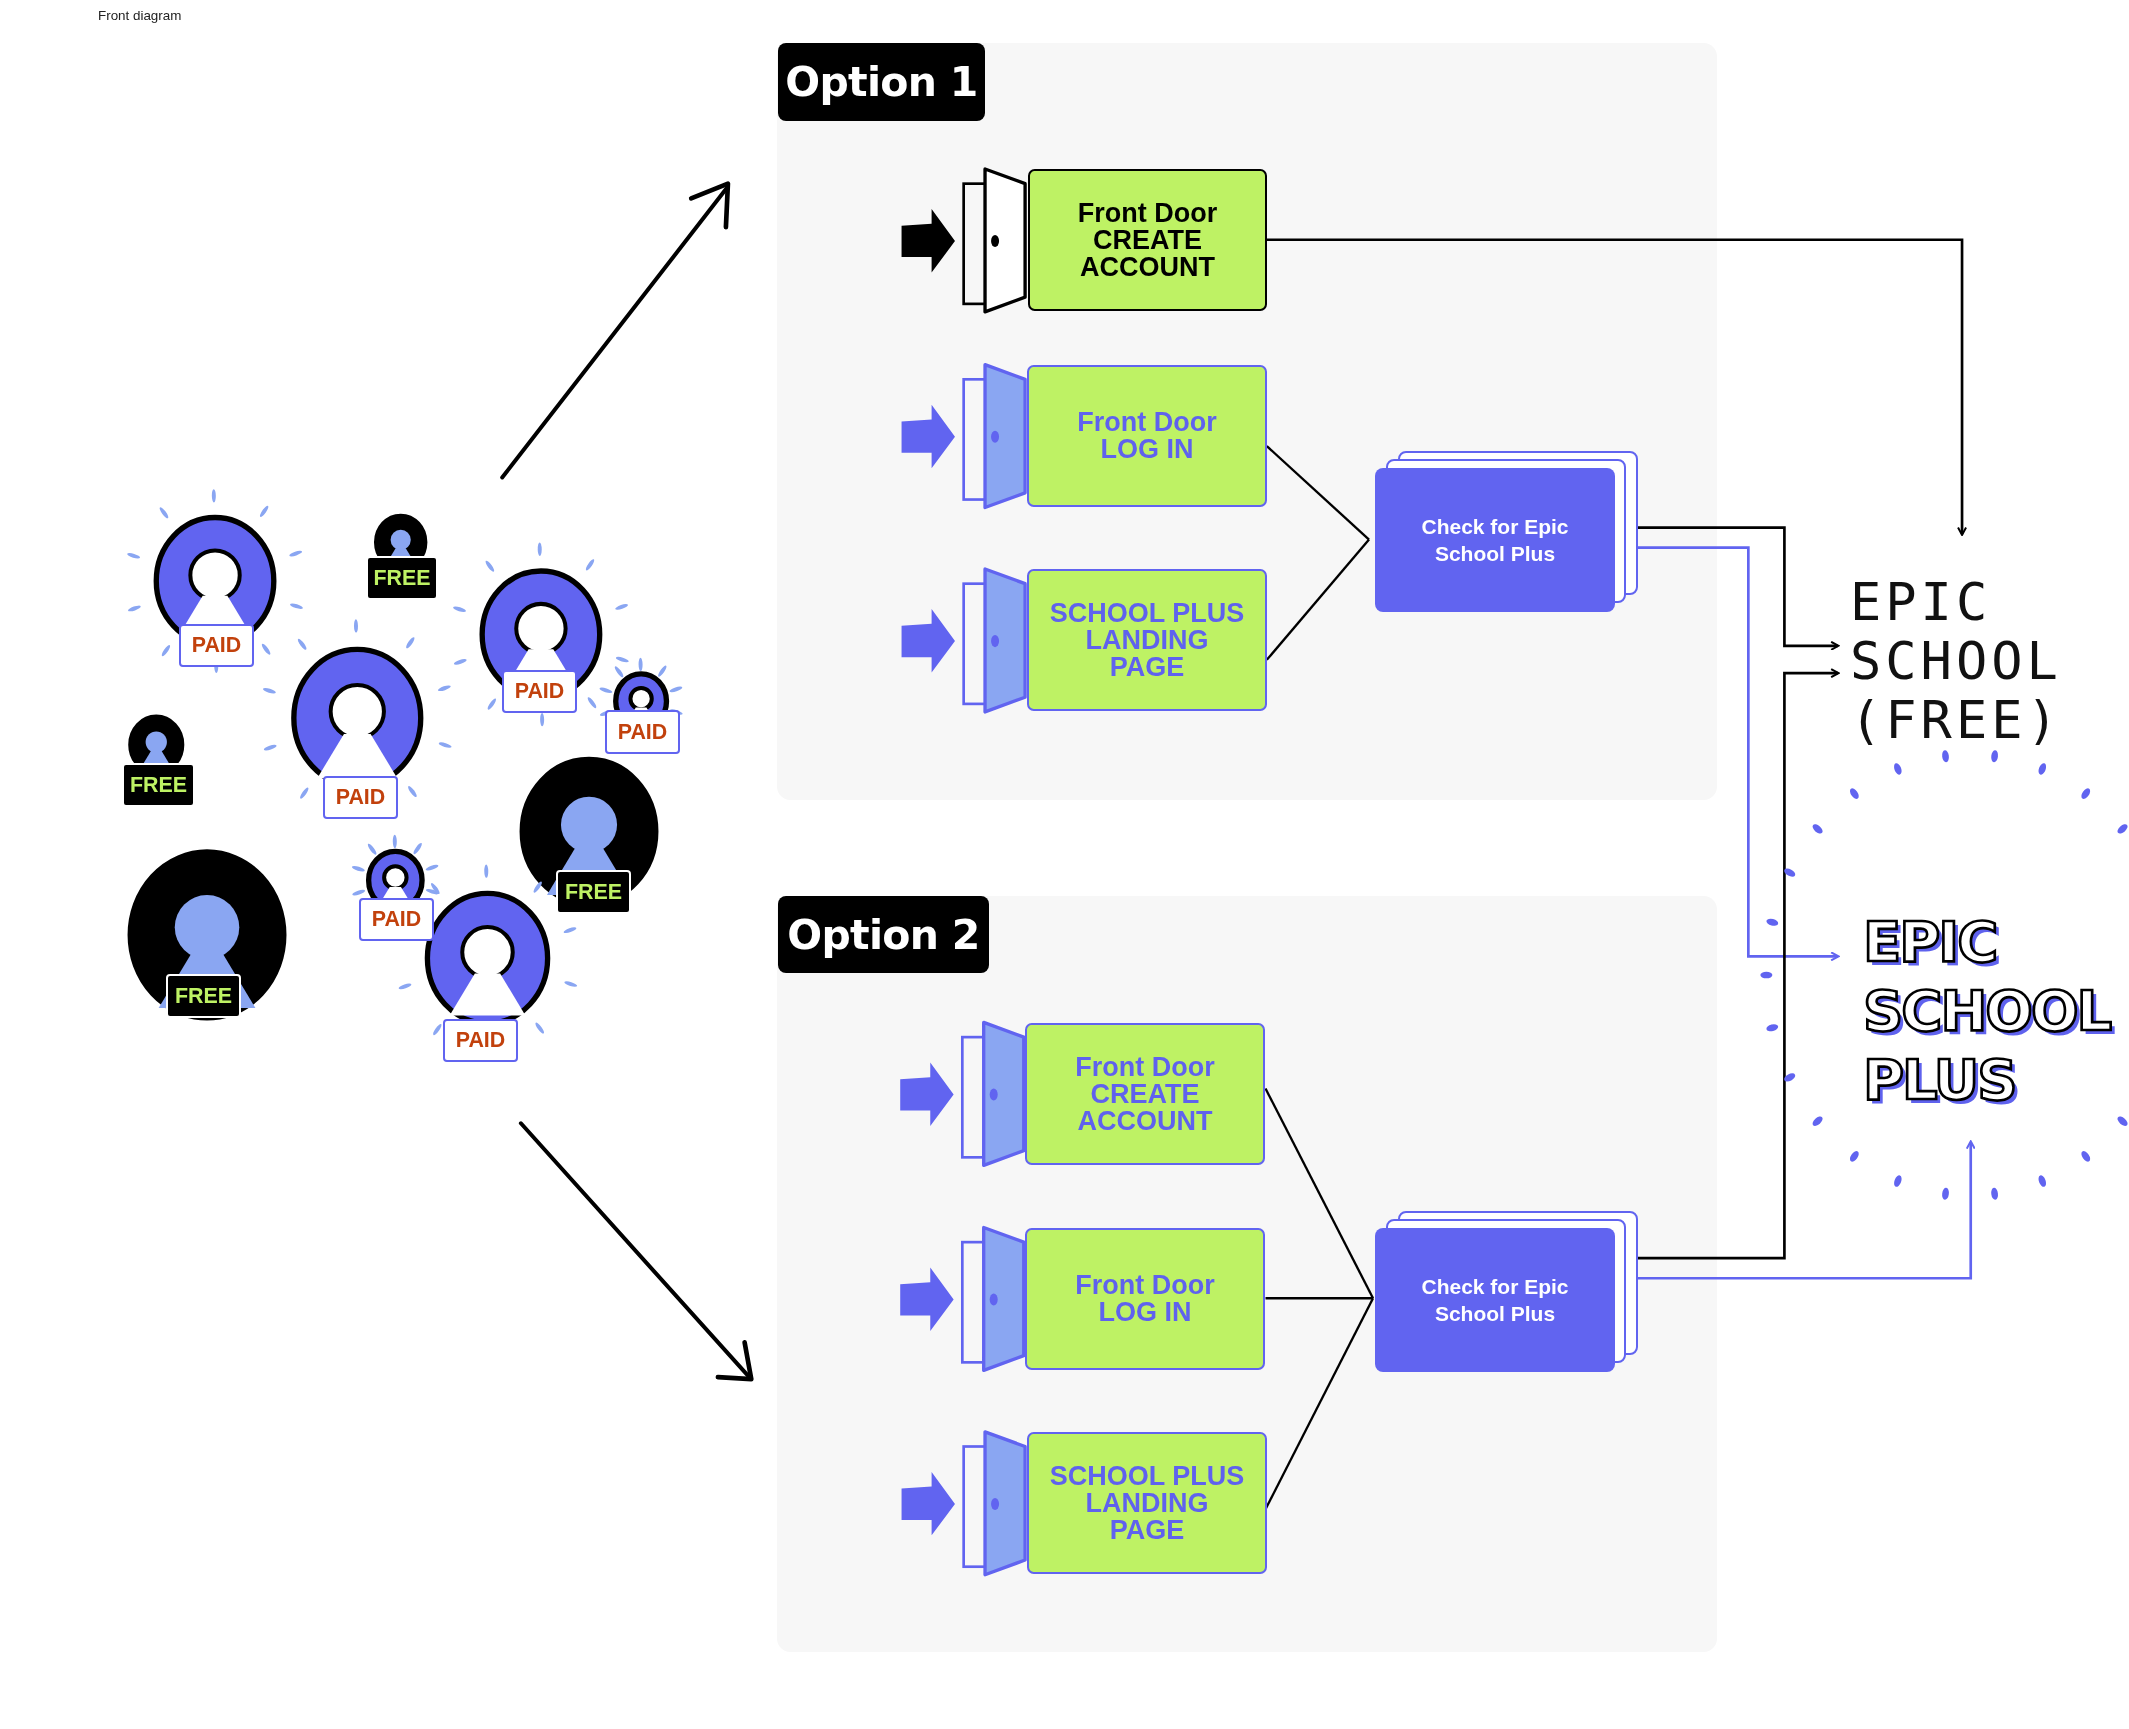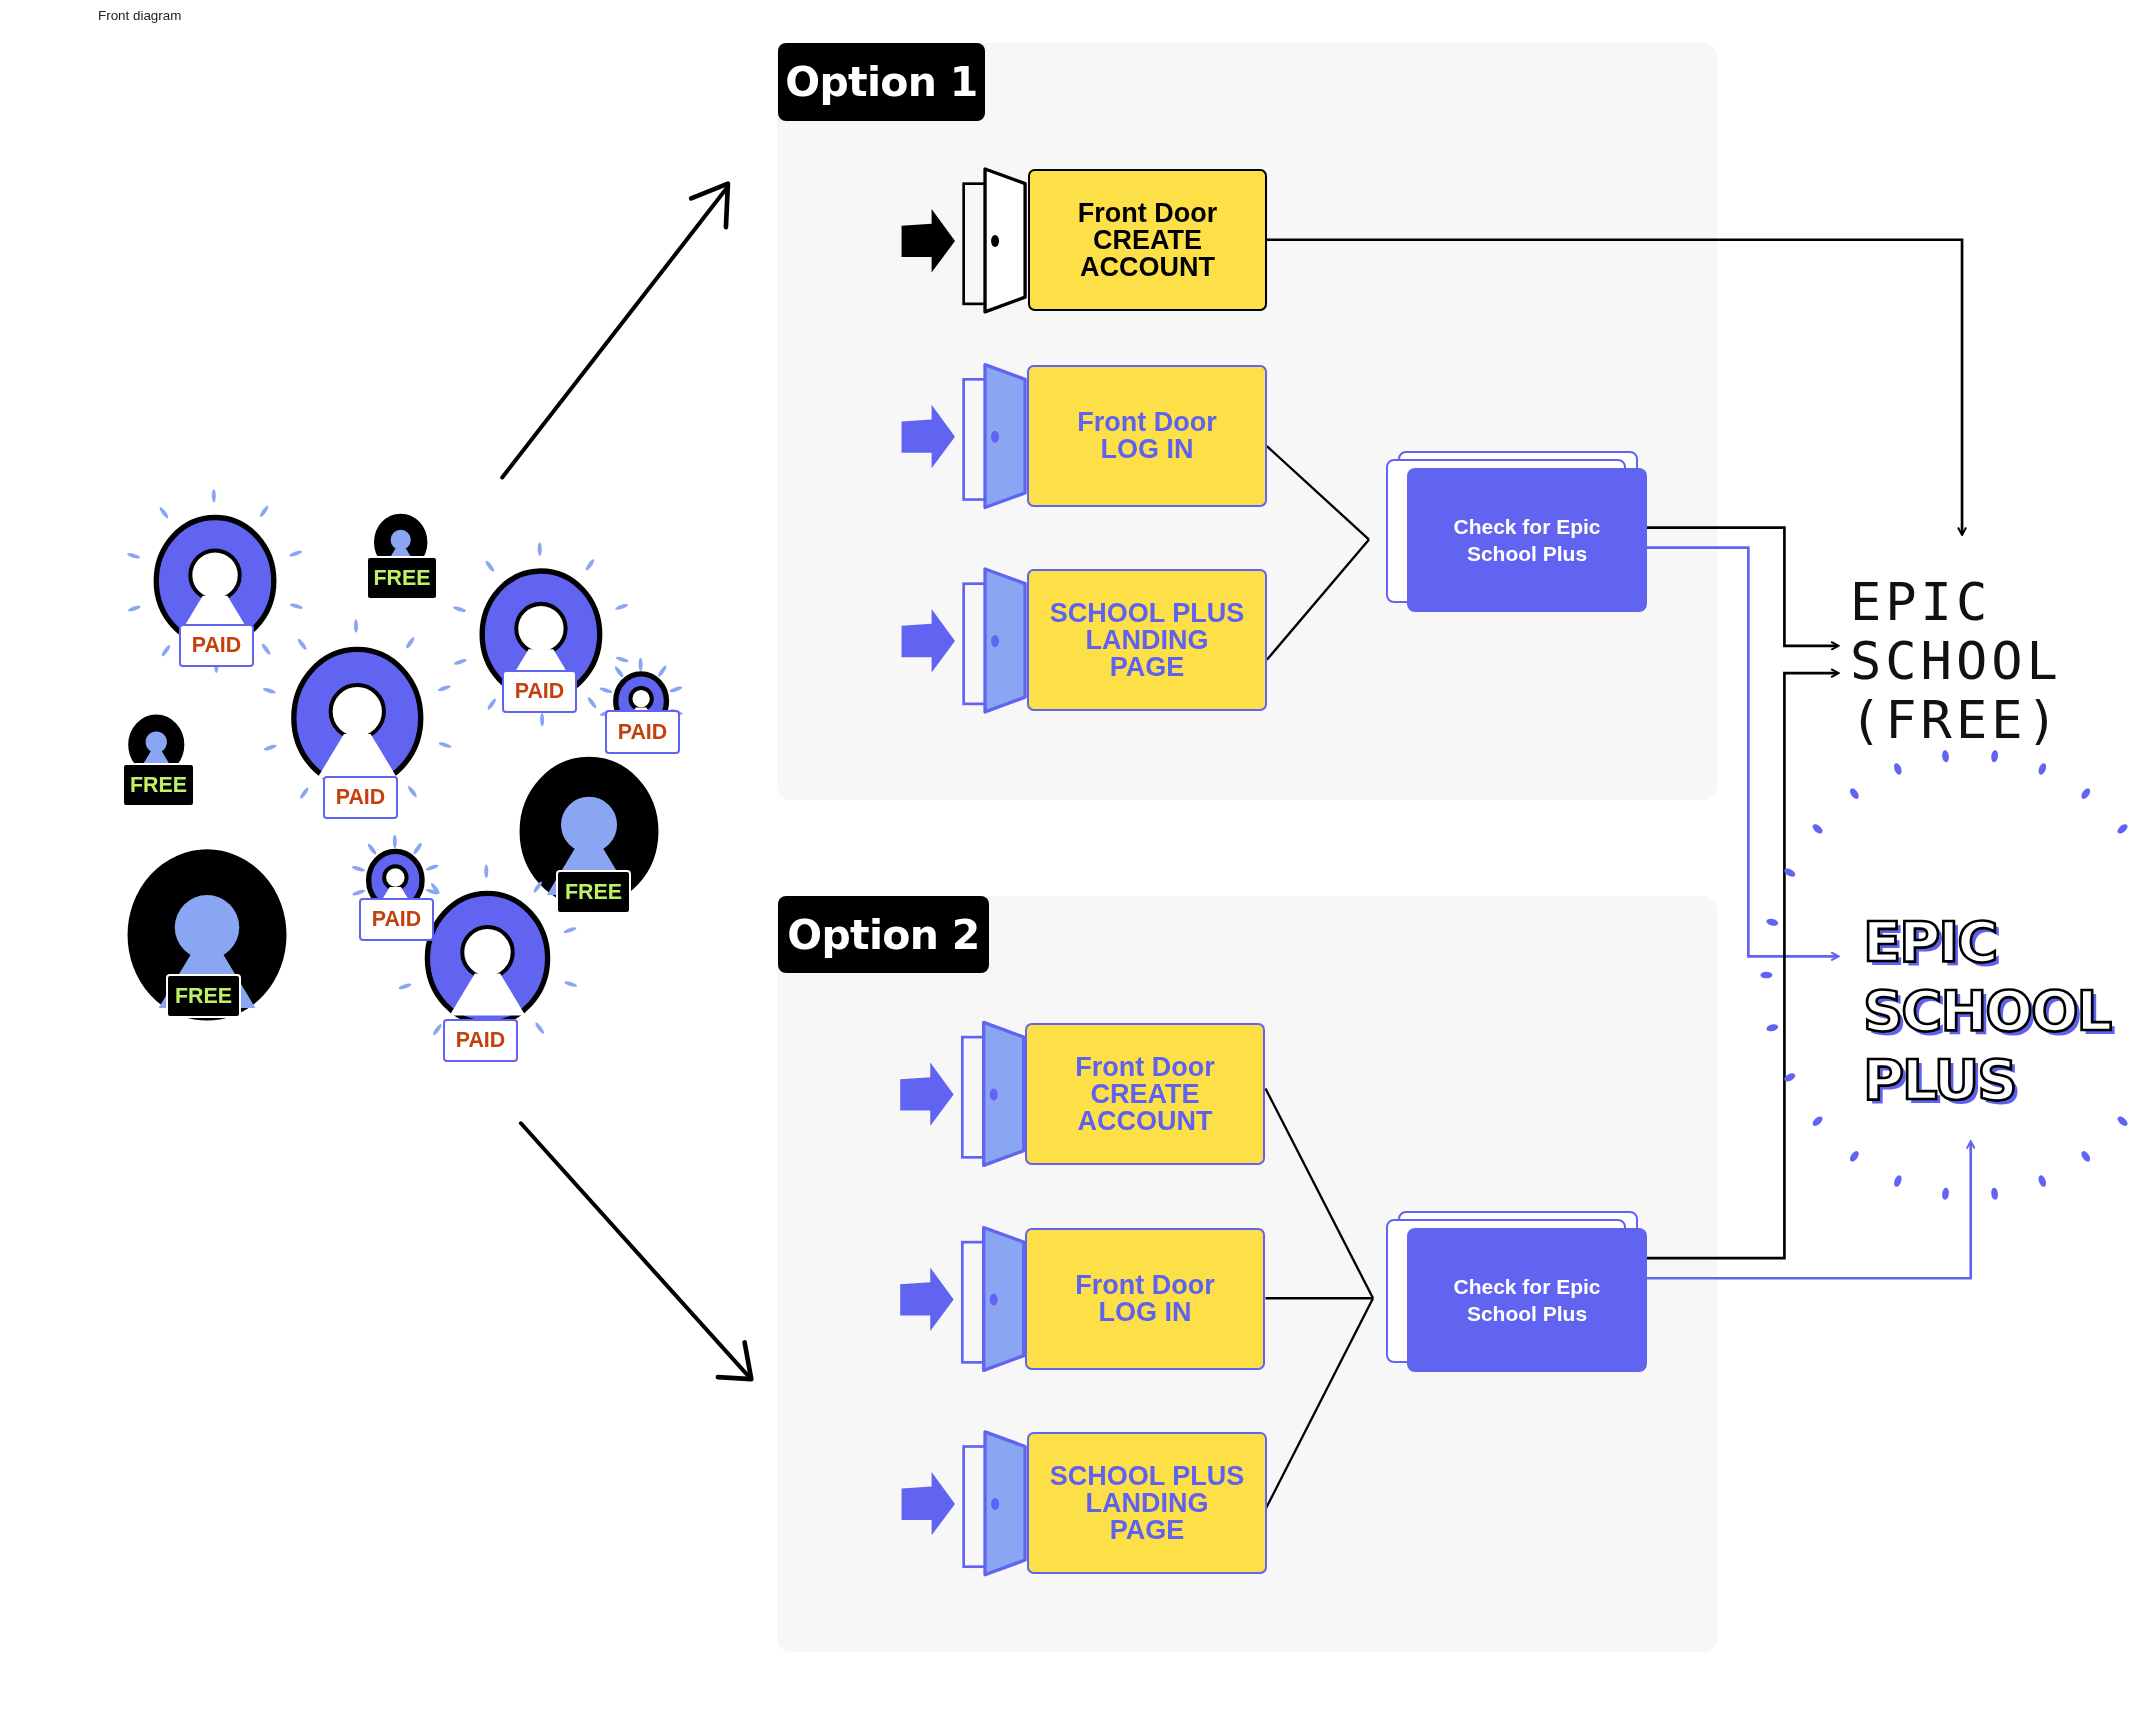--- a/index.html
+++ b/index.html
@@ -1,27 +1,27 @@
 <!DOCTYPE html>
 <html style="font-size:10.7px"><head>
 <meta charset="utf-8">
 <style>
   html, body { margin:0; padding:0; background:#ffffff; }
   body { width:2129px; height:1729px; position:relative; overflow:hidden; font-family:"Liberation Sans", sans-serif; }
   .abs { position:absolute; }
   #page-label { left:98px; top:8px; font-size:13.4px; color:#222; }
   .panel { position:absolute; background:#f7f7f7; border-radius:13.4px; }
   .opt-label { position:absolute; background:#000; color:#fff; border-radius:8px; font-family:"DejaVu Sans", sans-serif; font-weight:bold; font-size:41px; display:flex; align-items:center; justify-content:center; letter-spacing:-0.7px; }
-  .node { position:absolute; background:#fde047; border-radius:6.7px; display:flex; align-items:center; justify-content:center; text-align:center; font-family:"Liberation Sans", sans-serif; font-weight:bold; font-size:27px; line-height:27px; box-sizing:border-box; }
+  .node { position:absolute; background:#bef264; border-radius:6.7px; display:flex; align-items:center; justify-content:center; text-align:center; font-family:"Liberation Sans", sans-serif; font-weight:bold; font-size:27px; line-height:27px; box-sizing:border-box; }
   .node.black { border:2.7px solid #000; color:#000; }
   .node.blue { border:2.7px solid #6164f0; color:#5f62ee; }
   .node .txt { white-space:pre-line; }
   .check { position:absolute; width:240px; height:144px; }
   .check .layer { position:absolute; border:2.7px solid #6164f0; border-radius:8px; background:#fff; box-sizing:border-box; width:240px; height:144px; }
-  .check .front { position:absolute; left:0; top:0; width:240px; height:144px; background:#6164f0; border-radius:8px; color:#fff; font-weight:bold; font-size:21px; line-height:27px; display:flex; align-items:center; justify-content:center; text-align:center; white-space:pre-line;margin-left:32px; }
+  .check .front { position:absolute; left:0; top:0; width:240px; height:144px; background:#6164f0; border-radius:8px; color:#fff; font-weight:bold; font-size:21px; line-height:27px; display:flex; align-items:center; justify-content:center; text-align:center; white-space:pre-line; }
   .tag { position:absolute; font-weight:bold; font-size:21.4px; display:flex; align-items:center; justify-content:center; border-radius:4px; box-sizing:border-box; }
   .tag.paid { background:#fff; color:#c2410c; border:2.7px solid #6164f0; }
   .tag.free { background:#000; color:#bef264; border:2.7px solid #fff; }
   svg.full { position:absolute; left:0; top:0; }
   .hand { position:absolute; font-family:"DejaVu Sans Mono", monospace; white-space:pre-line;margin-top:25px; }
   #epic-free { left:1850px; top:548px; width:267px; font-size:52px; line-height:59px; color:#111; font-weight:normal; letter-spacing:4px; }
   #epic-plus { left:1863px; top:882px; width:220px; font-size:56px; line-height:69px; color:#fff; font-weight:bold; -webkit-text-stroke:2.7px #000; text-shadow:4px 4px 0 #5f62ee; font-family:"DejaVu Sans", sans-serif; letter-spacing:-2px; }
 </style>
 </head>
 <body>

